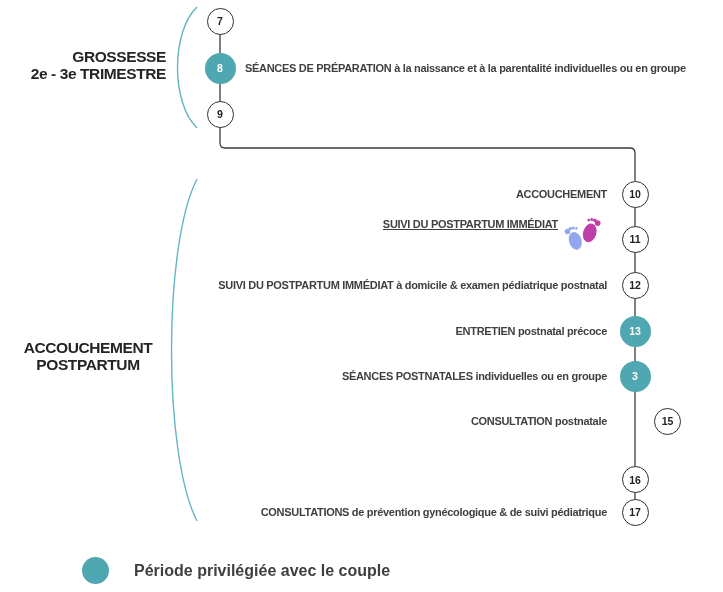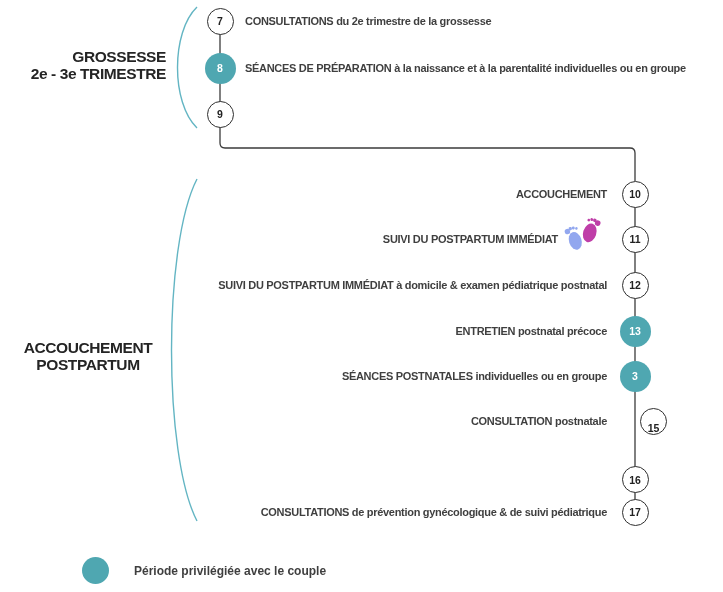--- a/index.html
+++ b/index.html
@@ -32,21 +32,21 @@
   }
   .lab-left{left:245px;}
   .lab-right{right:116px;text-align:right;}
   .lab-right.short{right:165px;}
   .legend-dot{
     position:absolute;left:82px;top:557px;width:27px;height:27px;
     border-radius:50%;background:var(--teal);
   }
   .legend-label{
     position:absolute;left:134px;top:571px;transform:translateY(-50%);
-    font-size:12px;font-weight:bold;color:var(--text);white-space:nowrap;
+    font-size:16px;font-weight:bold;color:var(--text);white-space:nowrap;
   }
   .feet{position:absolute;left:560px;top:213px;z-index:2;}
 </style>
 </head>
 <body>
 
 <div id="stage">
 
   <svg class="layer" width="723" height="592" viewBox="0 0 723 592">
 
@@ -73,50 +73,49 @@
   <div class="node" style="left:206.5px;top:7.5px;">
       <span>7</span>
     </div>
   <div class="node hl" style="left:204.5px;top:52.5px;">
       <span>8</span>
     </div>
   <div class="node" style="left:206.5px;top:100.5px;">
       <span>9</span>
     </div>
 
-  <div class="item-label lab-left" style="top:21px;">CONSULTATIONS du 2e trimestre de la grossesse</div>
   <div class="item-label lab-left" style="top:68px;">SÉANCES DE PRÉPARATION à la naissance et à la parentalité individuelles ou en groupe</div>
 
   <div class="node" style="left:621.5px;top:180.5px;">
       <span>10</span>
     </div>
   <div class="node" style="left:621.5px;top:225.5px;">
       <span>11</span>
     </div>
   <div class="node" style="left:621.5px;top:271.5px;">
       <span>12</span>
     </div>
   <div class="node hl" style="left:619.5px;top:315.5px;">
       <span>13</span>
     </div>
   <div class="node hl" style="left:619.5px;top:360.5px;">
       <span>3</span>
     </div>
-  <div class="node" style="left:640px;top:407.5px;align-items:flex-end;">
+  <div class="node" style="left:654px;top:407.5px;">
       <span>15</span>
     </div>
   <div class="node" style="left:621.5px;top:466px;">
       <span>16</span>
     </div>
   <div class="node" style="left:621.5px;top:498.5px;">
       <span>17</span>
     </div>
 
   <div class="item-label lab-right" style="top:194px;">ACCOUCHEMENT</div>
-  <div class="item-label lab-right short" style="top:239px;">SUIVI DU POSTPARTUM IMMÉDIAT</div>
+  <div class="item-label lab-right short" style="top:224px;text-decoration:underline;">SUIVI DU POSTPARTUM IMMÉDIAT</div>
   <div class="item-label lab-right" style="top:331px;">ENTRETIEN postnatal précoce</div>
   <div class="item-label lab-right" style="top:285px;">SUIVI DU POSTPARTUM IMMÉDIAT à domicile &amp; examen pédiatrique postnatal</div>
   <div class="item-label lab-right" style="top:376px;">SÉANCES POSTNATALES individuelles ou en groupe</div>
   <div class="item-label lab-right" style="top:421px;">CONSULTATION postnatale</div>
   <div class="item-label lab-right" style="top:512px;">CONSULTATIONS de prévention gynécologique &amp; de suivi pédiatrique</div>
 
   <svg class="feet" width="48" height="44" viewBox="0 0 48 44">
     <g fill="#92A7EF" transform="translate(14.5,25.5) rotate(-18)">
       <ellipse cx="0" cy="2.5" rx="6.3" ry="9"></ellipse>
       <circle cx="-4.6" cy="-8.8" r="2.7"></circle>

